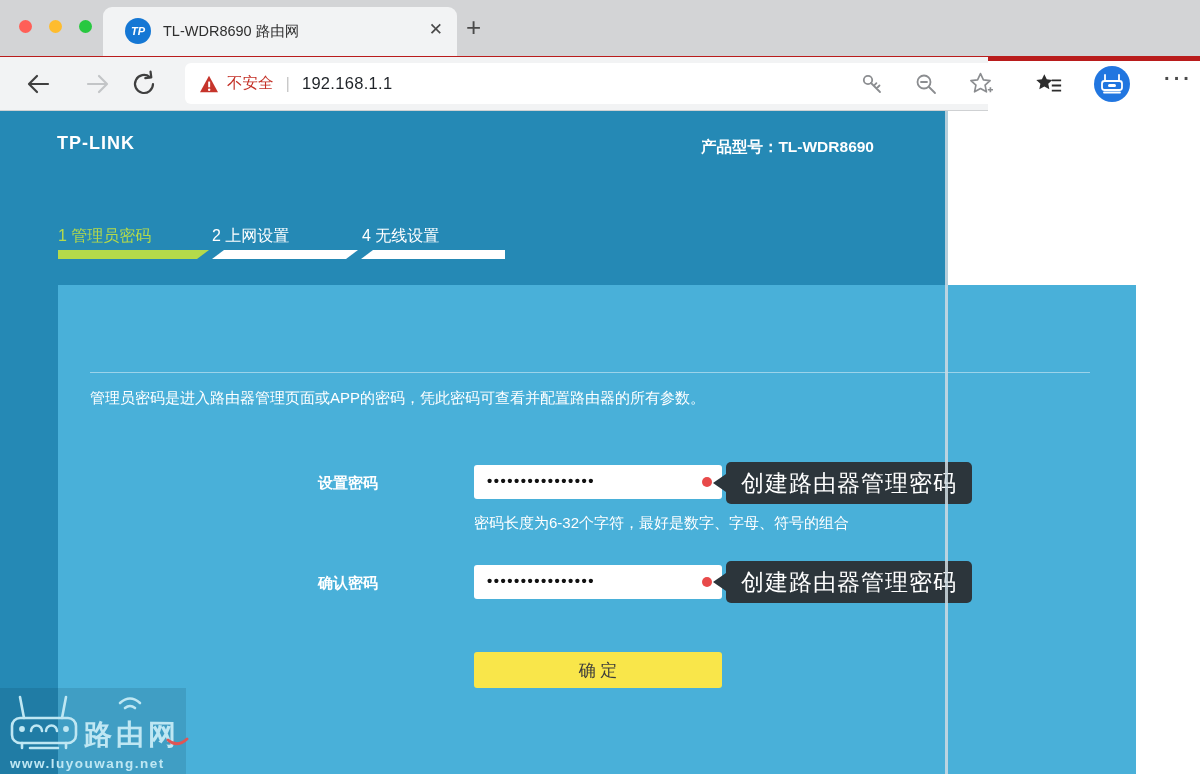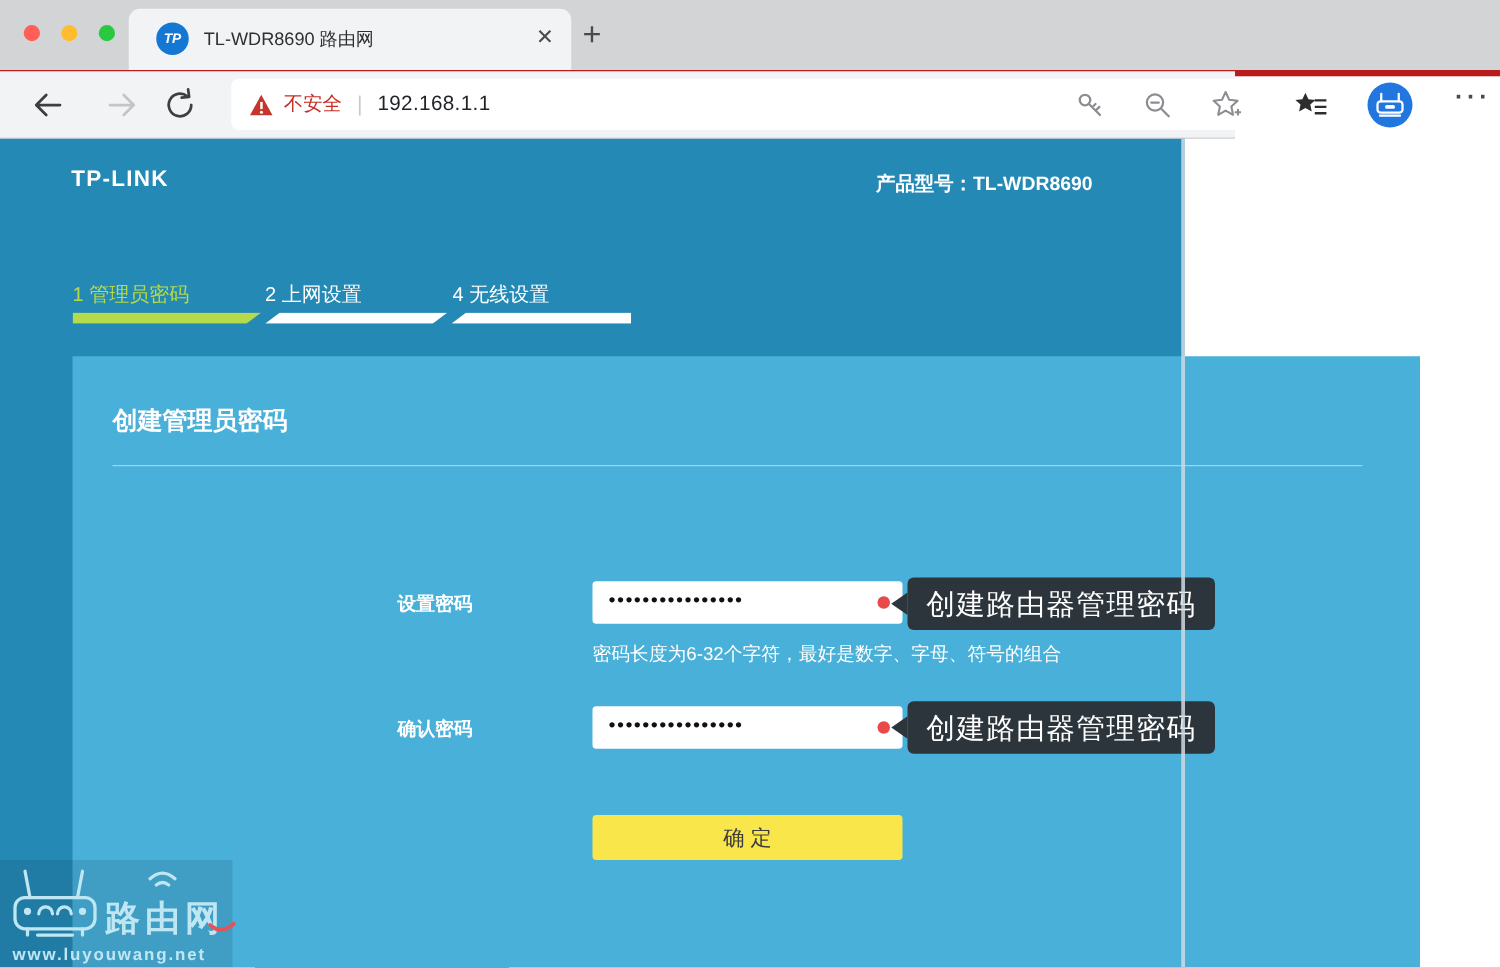--- a/index.html
+++ b/index.html
@@ -144,22 +144,22 @@
     <div class="product">产品型号：TL-WDR8690</div>
 
     <span class="step-label active" style="left:58px">1 管理员密码</span>
     <span class="step-label" style="left:212px">2 上网设置</span>
     <span class="step-label" style="left:362px">4 无线设置</span>
     <div class="step-bar active bar-first" style="left:58px;width:151px"></div>
     <div class="step-bar bar-mid" style="left:212px;width:146px"></div>
     <div class="step-bar bar-last" style="left:361px;width:144px"></div>
 
     <div class="panel">
-      <div class="panel-title">创建管理员密码</div>
       <div class="panel-divider"></div>
+      <div class="panel-desc">管理员密码是进入路由器管理页面或APP的密码，凭此密码可查看并配置路由器的所有参数。</div>
 
       <div class="form-label" style="top:189px">设置密码</div>
       <div class="pw-field" style="top:180px">
         <span class="pw-mask">••••••••••••••••</span>
         <span class="pw-dot"></span>
       </div>
       <div class="tooltip" style="left:655px;top:177px">
         <span class="tip-arrow"></span>
         <span class="tip-body">创建路由器管理密码</span>
       </div>

